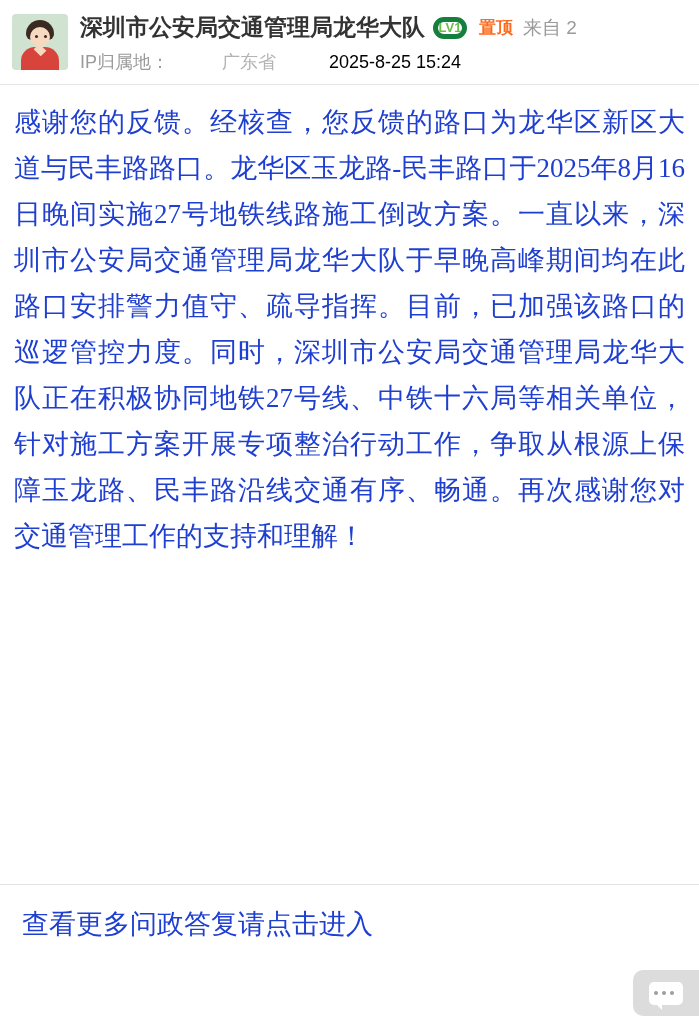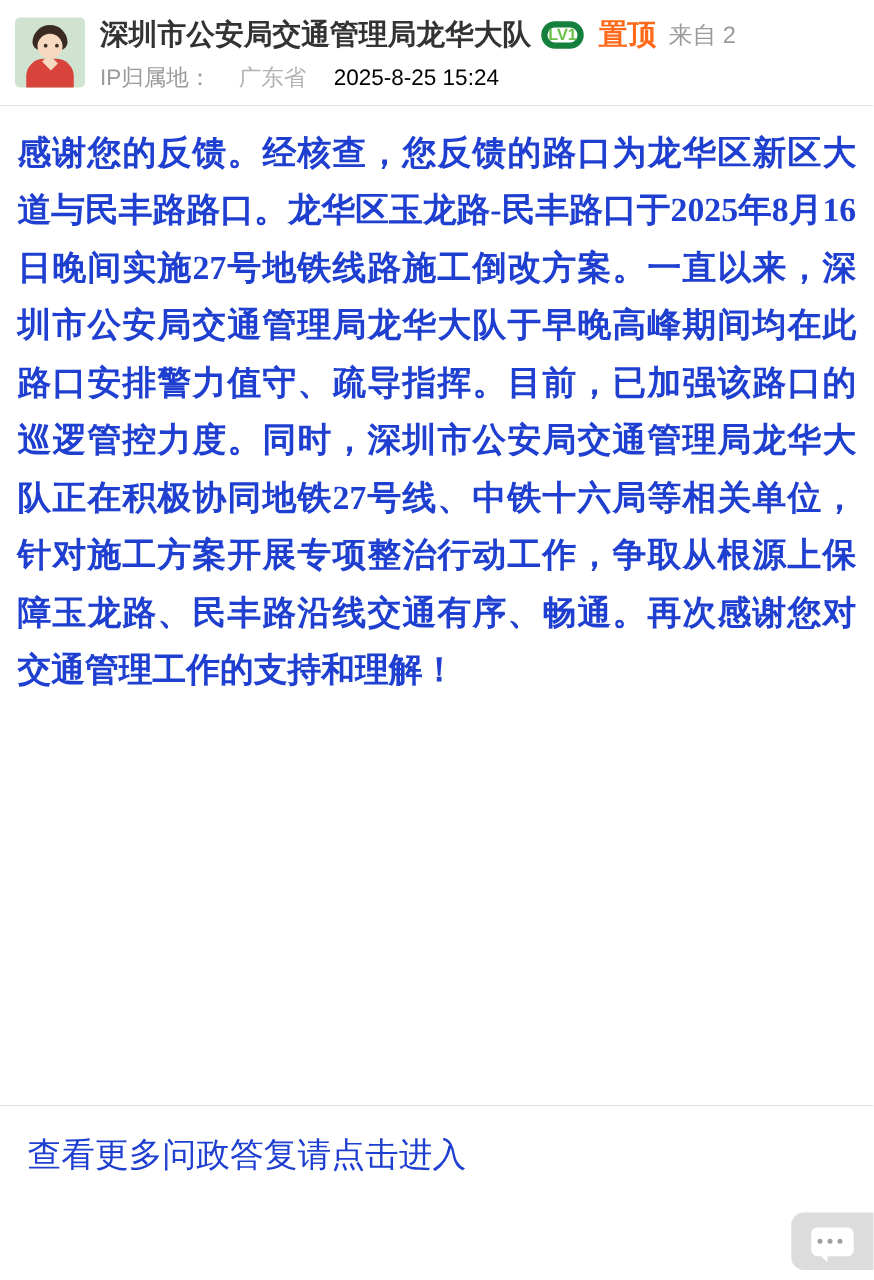--- a/index.html
+++ b/index.html
@@ -100,54 +100,54 @@
     border: 5px solid #15803d;
     border-radius: 11px;
     color: #6abf47;
     font-size: 13px;
     line-height: 1;
     font-weight: 700;
   }
   .pin-label {
     margin-left: 12px;
     color: #ff6a1a;
-    font-size: 23px;
+    font-size: 17px;
     font-weight: 700;
     flex: 0 0 auto;
   }
   .from-label {
     margin-left: 10px;
     color: #9a9a9a;
     font-size: 19px;
     flex: 0 0 auto;
     overflow: hidden;
   }
   .line2 {
     margin-top: 7px;
     display: flex;
     align-items: center;
     color: #9a9a9a;
     font-size: 18px;
     white-space: nowrap;
+    gap: 31px;
   }
   .line2 .ip-label { color: #9a9a9a; }
   .line2 .ip-value { margin-left: 22px; color: #b3b3b3; }
   .line2 .timestamp { margin-left: 22px; color: #000000; }
 
   
   .divider {
     height: 1px;
     background: #e6e6e6;
     margin: 0 0 0 0;
   }
 
   
   .post-body {
     padding: 14px 14px 0 14px;
-    font-weight: bold;
   }
   .post-body p {
     margin: 0;
     color: #1f3fd0;
     font-size: 27px;
     line-height: 46px;
     text-align: justify;
     text-justify: inter-ideograph;
     letter-spacing: 0px;
     font-family: "Liberation Serif", serif;

